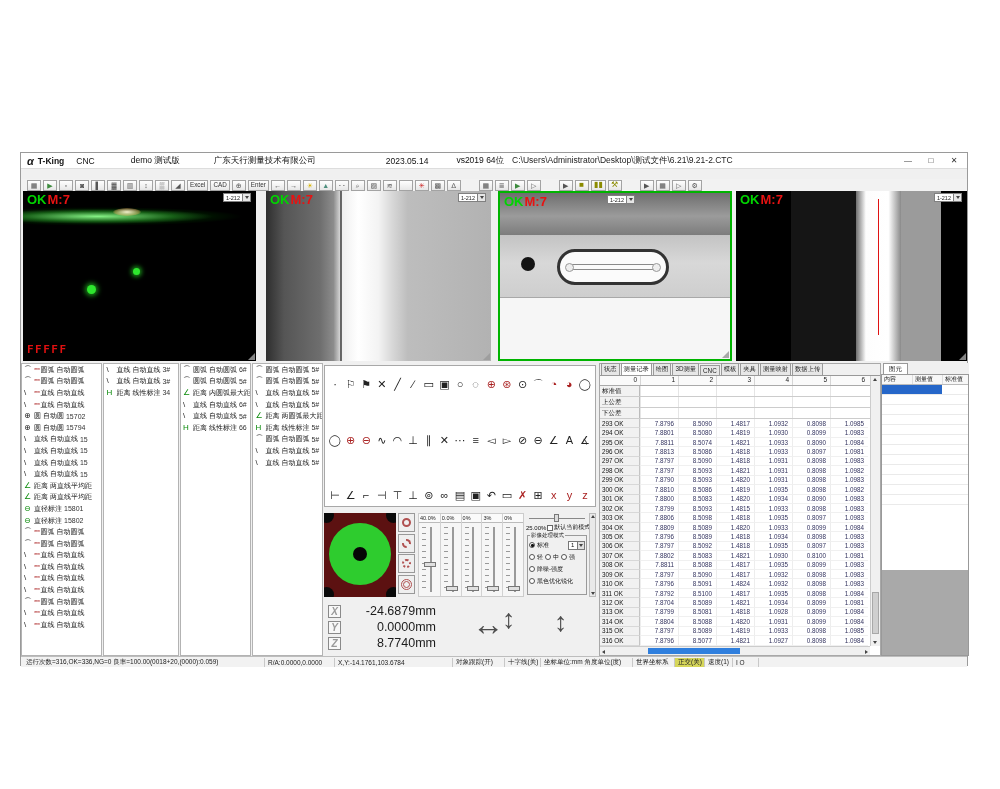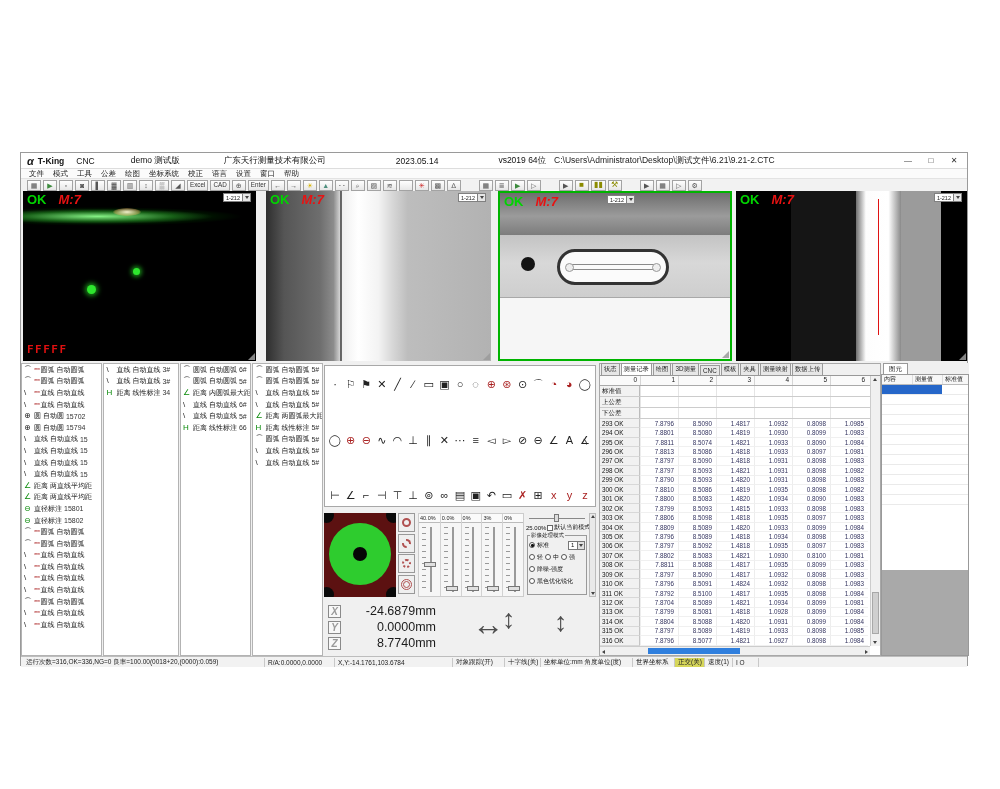--- a/index.html
+++ b/index.html
@@ -4,23 +4,23 @@
 <style>
 *{box-sizing:border-box;margin:0;padding:0;}
 body{width:1000px;height:789px;background:#fff;position:relative;font-family:"Liberation Sans","DejaVu Sans",sans-serif;overflow:hidden;}
 .window{position:absolute;left:20px;top:152px;width:948px;height:514px;background:#f0f0f0;border:1px solid #9a9a9a;}
 
 .titlebar{position:absolute;left:0;top:0;right:0;height:16px;background:#fff;border-bottom:1px solid #ddd;display:flex;align-items:center;font-size:8.5px;color:#111;white-space:nowrap;}
 .logo{font-weight:bold;font-style:italic;font-size:11px;margin:0 4px 0 6px;color:#1a1a1a;}
 .t-app{font-weight:bold;}
 .t-cnc{margin-left:12px;}
 .t-user{margin-left:36px;}
-.t-company{margin-left:44px;}
+.t-company{margin-left:34px;}
 .t-date{margin-left:70px;}
-.t-build{margin-left:60px;}
+.t-build{margin-left:28px;}
 .t-path{margin-left:8px;color:#222;}
 .win-controls{margin-left:auto;display:flex;align-items:center;}
 .wc{width:20px;height:12px;display:flex;align-items:center;justify-content:center;font-size:8px;color:#333;margin-right:3px;}
 
 .menubar{position:absolute;left:0;top:16px;right:0;height:10px;background:#fbfbfb;border-bottom:1px solid #e3e3e3;display:flex;gap:9px;align-items:center;padding-left:8px;font-size:7.5px;color:#222;}
 
 .toolbar{position:absolute;left:0;top:26px;right:0;height:12px;background:#f2f2f2;display:flex;align-items:center;padding-left:6px;}
 .tb{height:11px;min-width:14px;border:1px solid #a3a3a3;background:linear-gradient(#fefefe,#e7e7e7);font-size:7px;line-height:1;display:flex;align-items:center;justify-content:center;margin-right:2px;padding:0 2px;color:#555;font-family:inherit;}
 .tb.txt{font-size:6.3px;color:#333;}
 .tb.olive{color:#8b8b00;font-size:8px;}
@@ -29,21 +29,21 @@
 .tb.teal{color:#4e8f7e;}
 .tb.red{color:#c22;}
 .tbsep{width:16px;}
 
 .cam{position:absolute;top:38px;height:170px;background:#000;overflow:hidden;}
 #cam1{left:2px;width:233px;}
 #cam2{left:245px;width:225px;}
 #cam3{left:477px;width:234px;border:2px solid #00b400;background:#ededed;}
 #cam4{left:715px;width:231px;}
 .cam-ok{position:absolute;left:4px;top:1px;font-weight:bold;font-size:13px;color:#00d400;z-index:5;}
-.cam-m{color:#e81212;margin-left:12px;font-style:italic;}
+.cam-m{color:#e81212;margin-left:1px;}
 .cam-zoom{position:absolute;top:2px;right:5px;height:9px;background:#fff;border:1px solid #808080;display:flex;align-items:center;font-size:5.5px;color:#222;z-index:5;}
 #cam3 .cam-zoom{right:95px;}
 .cam-zoom .val{padding:0 2px;}
 .cam-zoom .btn{width:8px;height:100%;border-left:1px solid #808080;background:#e6e6e6;display:flex;align-items:center;justify-content:center;}
 .cam-extra{position:absolute;left:4px;bottom:5px;color:#e01010;font-weight:bold;font-size:11px;letter-spacing:1.5px;z-index:5;font-family:"DejaVu Sans Mono",monospace;}
 .grip{position:absolute;right:1px;bottom:1px;width:0;height:0;border-left:7px solid transparent;border-bottom:7px solid #9a9a9a;opacity:.85;z-index:6;}
 
 #cam1 .glow{position:absolute;left:0;top:10px;width:100%;height:28px;background:radial-gradient(ellipse 170px 11px at 32% 55%,rgba(140,255,140,.95),rgba(40,170,40,.55) 45%,rgba(0,60,0,.28) 68%,transparent 85%);}
 #cam1 .blob{position:absolute;left:90px;top:17px;width:28px;height:8px;border-radius:50%;background:radial-gradient(rgba(255,248,214,.95),rgba(255,190,110,.4) 60%,transparent 75%);}
 #cam1 .dot1{position:absolute;left:64px;top:94px;width:9px;height:9px;border-radius:50%;background:#2ee62e;box-shadow:0 0 5px 2px rgba(40,230,40,.65);}
@@ -182,33 +182,20 @@
     <span class="t-date">2023.05.14</span>
     <span class="t-build">vs2019 64位</span>
     <span class="t-path">C:\Users\Administrator\Desktop\测试文件\6.21\9.21-2.CTC</span>
     <span class="win-controls">
       <span class="wc">—</span>
       <span class="wc">□</span>
       <span class="wc">✕</span>
     </span>
   </div>
 
-  <div class="menubar" id="menubar">
-      <span class="menu-item">文件</span>
-      <span class="menu-item">模式</span>
-      <span class="menu-item">工具</span>
-      <span class="menu-item">公差</span>
-      <span class="menu-item">绘图</span>
-      <span class="menu-item">坐标系统</span>
-      <span class="menu-item">校正</span>
-      <span class="menu-item">语言</span>
-      <span class="menu-item">设置</span>
-      <span class="menu-item">窗口</span>
-      <span class="menu-item">帮助</span>
-    </div>
   <div class="toolbar" id="toolbar">
       <button class="tb">▦</button>
       <button class="tb green">▶</button>
       <button class="tb">▫</button>
       <button class="tb">◙</button>
       <button class="tb">▌</button>
       <button class="tb">▓</button>
       <button class="tb">▥</button>
       <button class="tb">↕</button>
       <button class="tb">▒</button>

